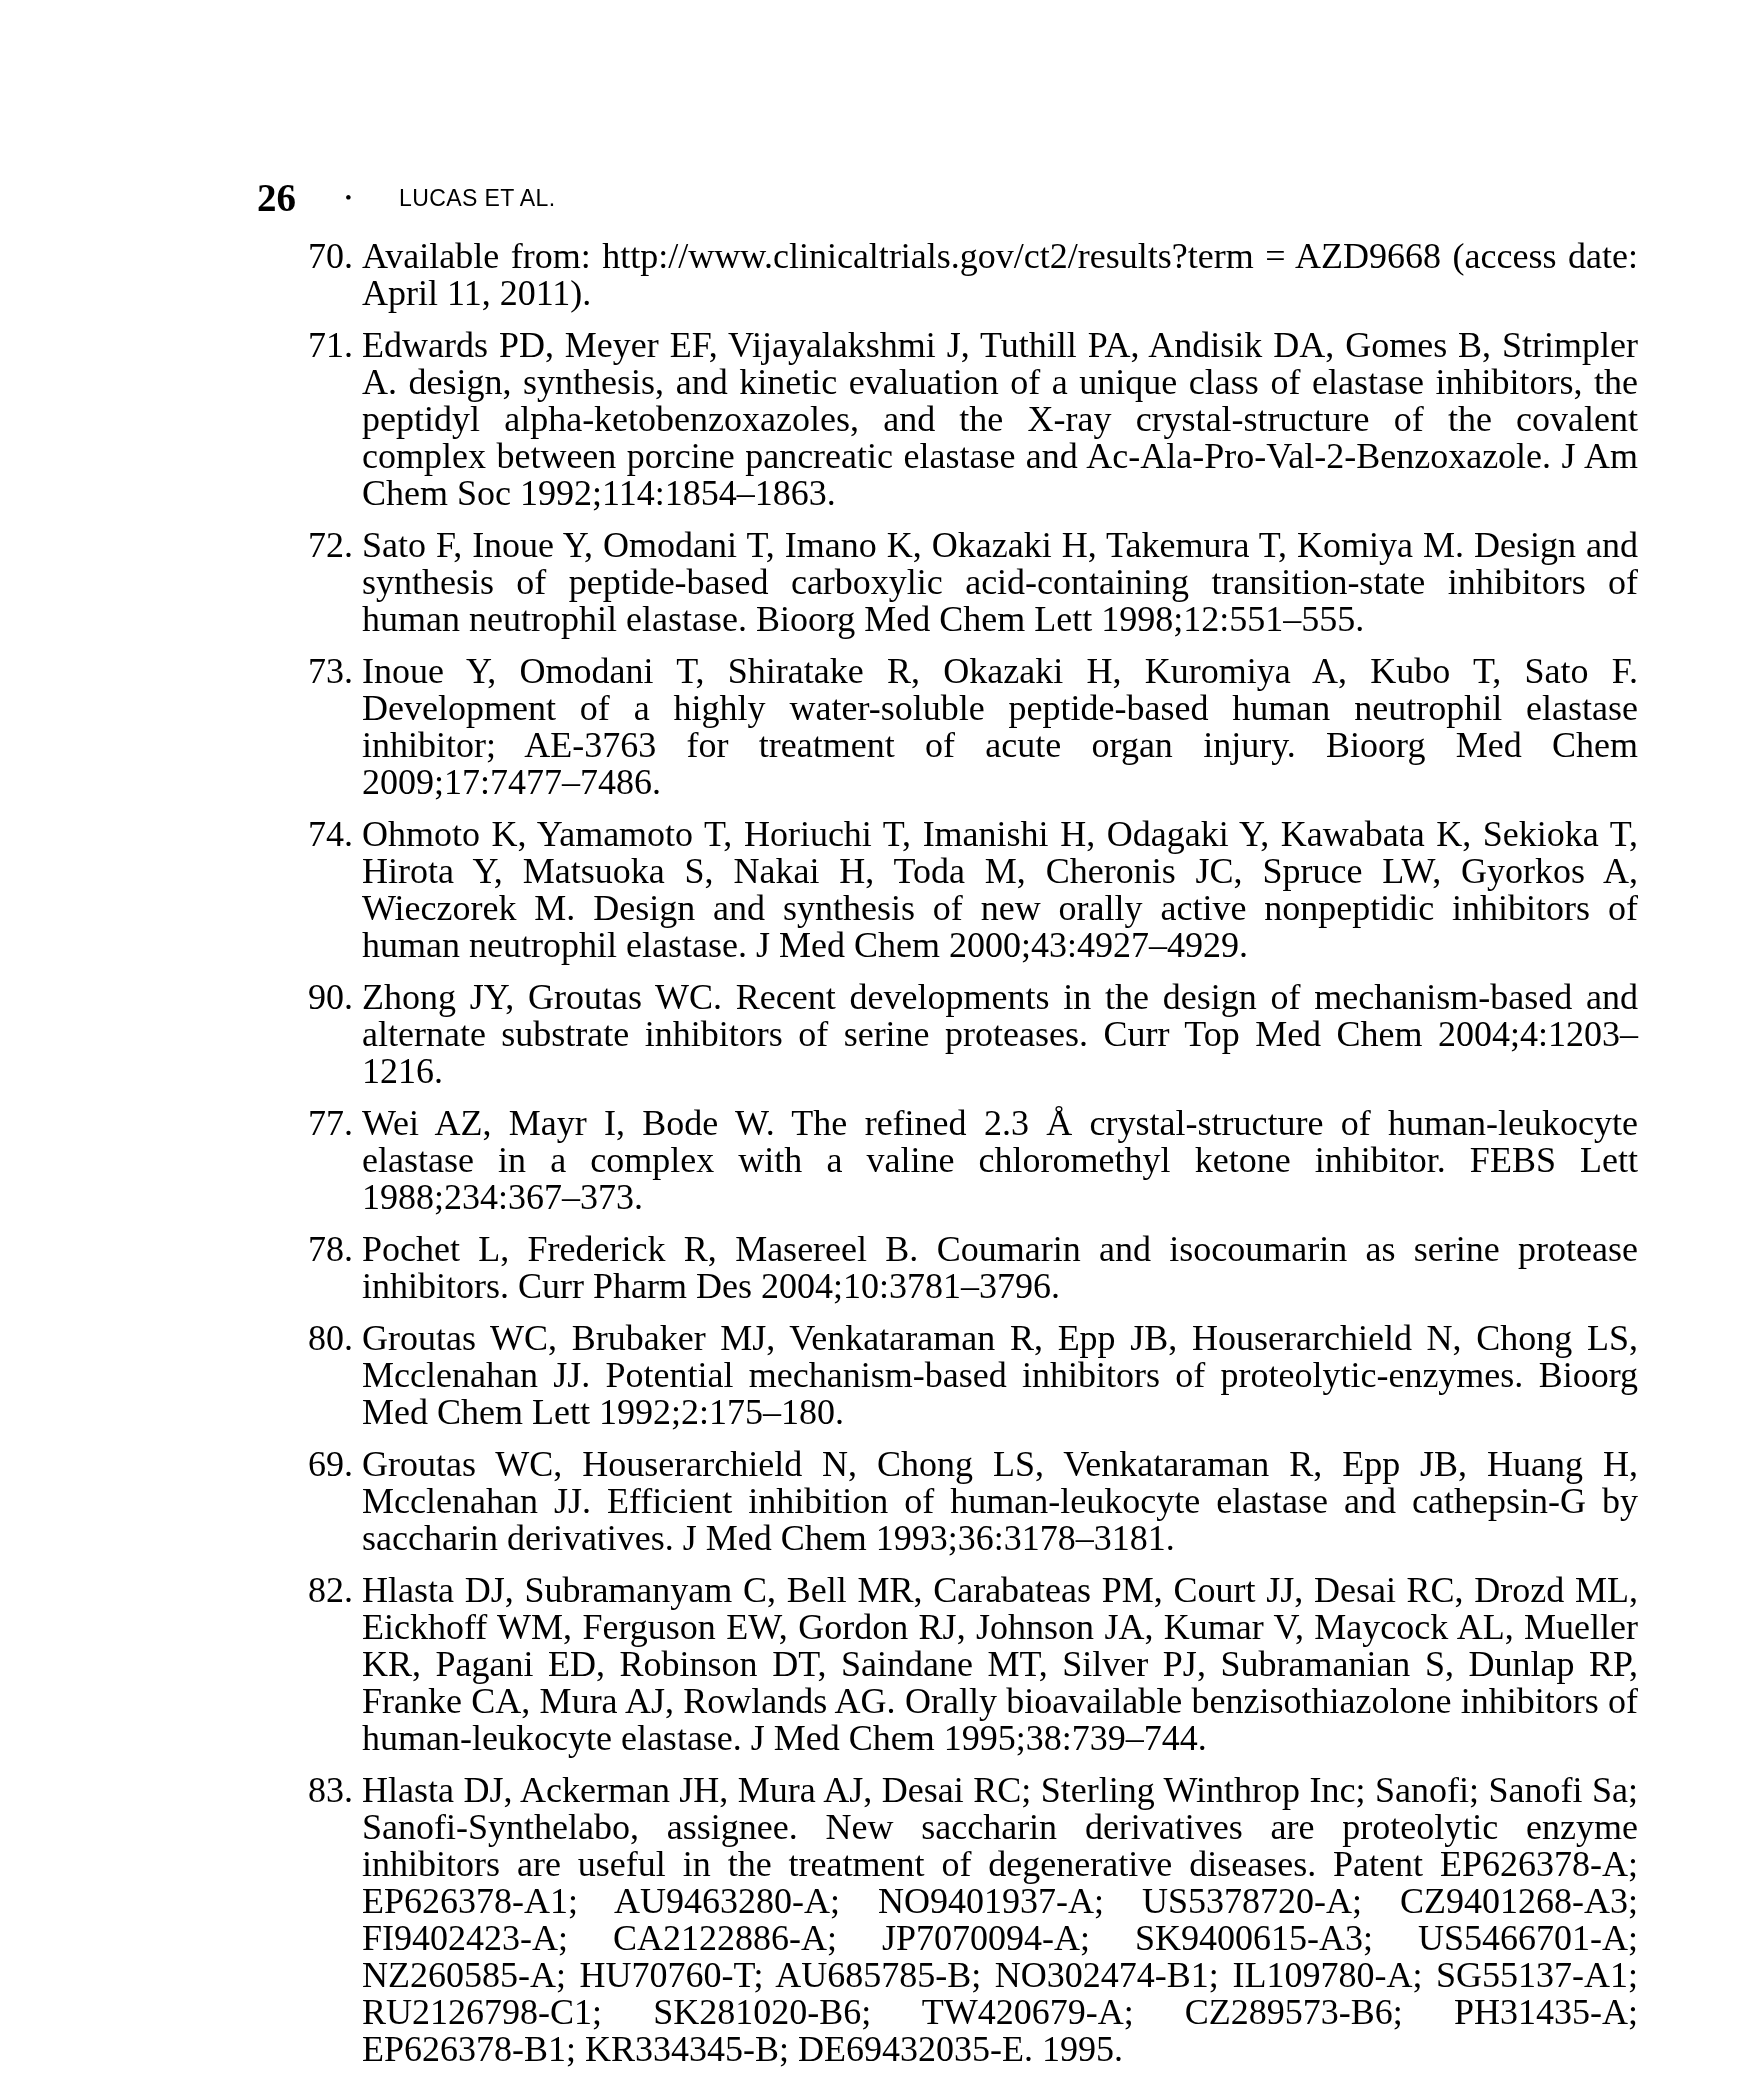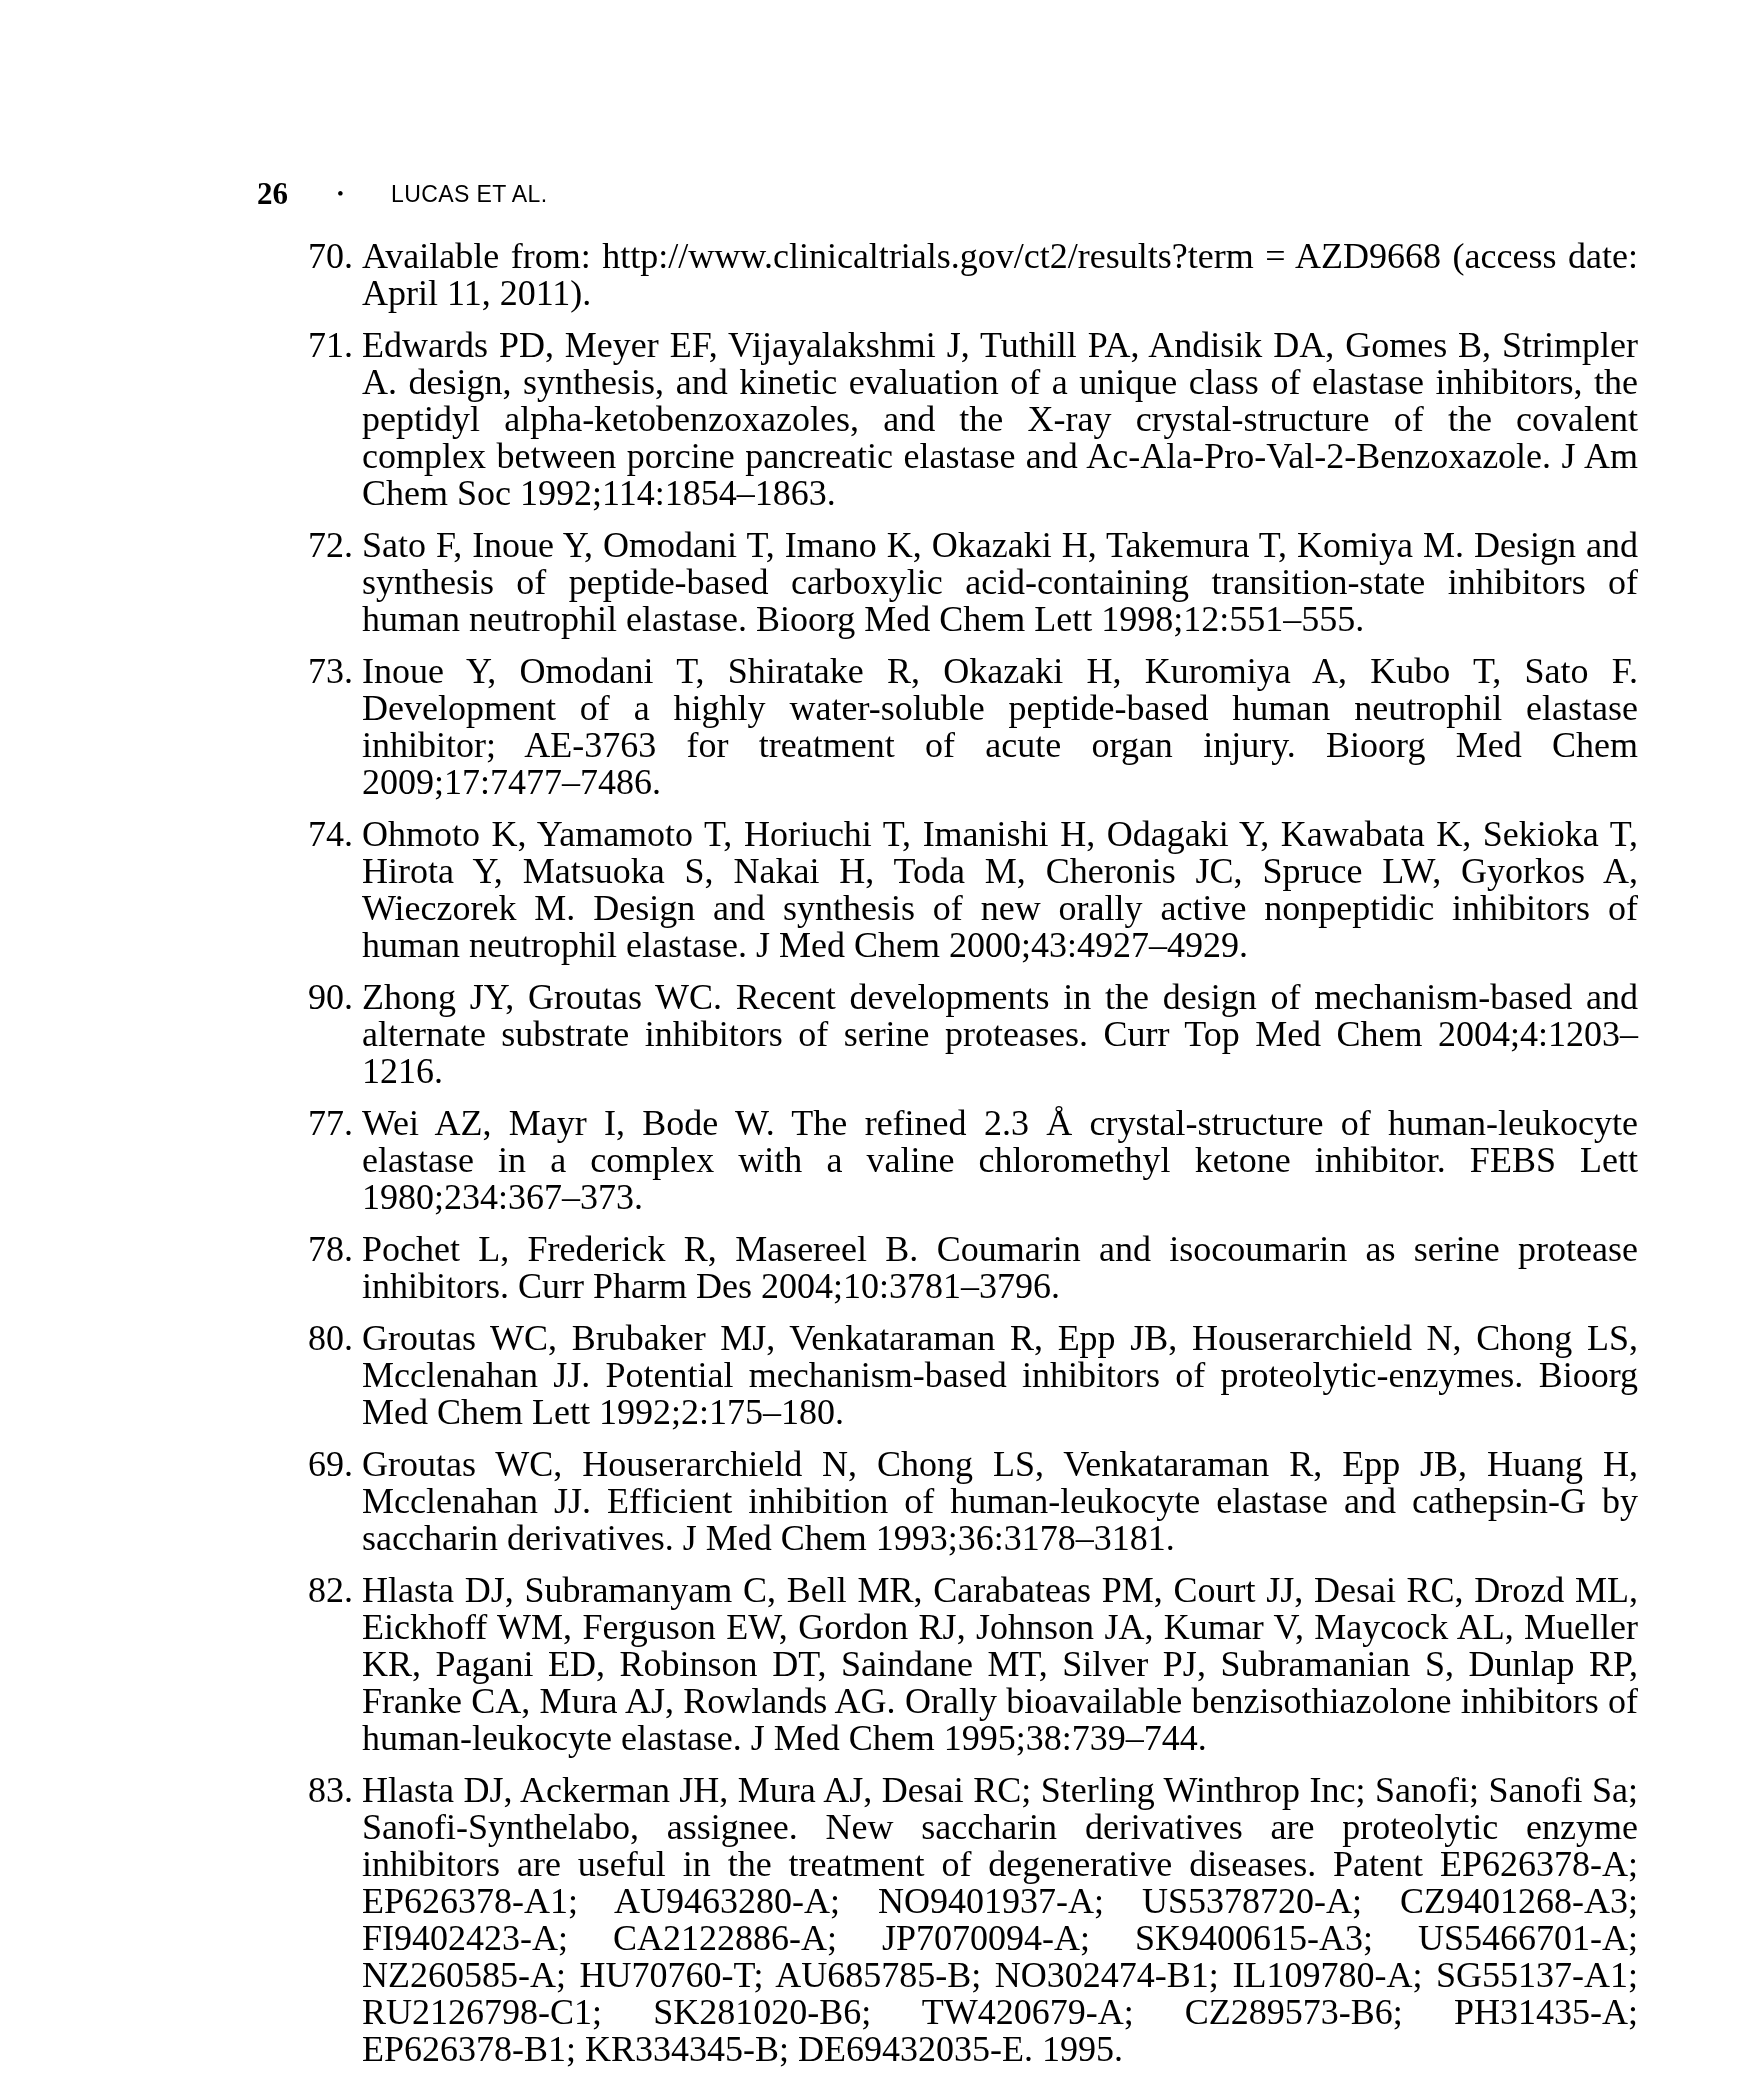--- a/index.html
+++ b/index.html
@@ -20,21 +20,21 @@
   
   .running-head {
     position: absolute;
     top: 178px;
     left: 257px;
     display: flex;
     align-items: center;
     white-space: nowrap;
   }
   .page-number {
-    font-size: 31px;
+    font-size: 39px;
     font-weight: bold;
     font-family: "Liberation Serif", serif;
     line-height: 1;
   }
   .head-bullet {
     font-size: 19.3px;
     line-height: 1;
     margin-left: 49px;
     margin-right: 47px;
   }
@@ -86,21 +86,21 @@
     <span class="running-title">LUCAS ET AL.</span>
   </div>
 
   <ol class="reference-list">
       <li class="ref"><span class="ref-num">70.</span><span class="ref-text">Available from: http://www.clinicaltrials.gov/ct2/results?term = AZD9668 (access date: April 11, 2011).</span></li>
       <li class="ref"><span class="ref-num">71.</span><span class="ref-text">Edwards PD, Meyer EF, Vijayalakshmi J, Tuthill PA, Andisik DA, Gomes B, Strimpler A. design, synthesis, and kinetic evaluation of a unique class of elastase inhibitors, the peptidyl alpha-ketobenzoxazoles, and the X-ray crystal-structure of the covalent complex between porcine pancreatic elastase and Ac-Ala-Pro-Val-2-Benzoxazole. J Am Chem Soc 1992;114:1854–1863.</span></li>
       <li class="ref"><span class="ref-num">72.</span><span class="ref-text">Sato F, Inoue Y, Omodani T, Imano K, Okazaki H, Takemura T, Komiya M. Design and synthesis of peptide-based carboxylic acid-containing transition-state inhibitors of human neutrophil elastase. Bioorg Med Chem Lett 1998;12:551–555.</span></li>
       <li class="ref"><span class="ref-num">73.</span><span class="ref-text">Inoue Y, Omodani T, Shiratake R, Okazaki H, Kuromiya A, Kubo T, Sato F. Development of a highly water-soluble peptide-based human neutrophil elastase inhibitor; AE-3763 for treatment of acute organ injury. Bioorg Med Chem 2009;17:7477–7486.</span></li>
       <li class="ref"><span class="ref-num">74.</span><span class="ref-text">Ohmoto K, Yamamoto T, Horiuchi T, Imanishi H, Odagaki Y, Kawabata K, Sekioka T, Hirota Y, Matsuoka S, Nakai H, Toda M, Cheronis JC, Spruce LW, Gyorkos A, Wieczorek M. Design and synthesis of new orally active nonpeptidic inhibitors of human neutrophil elastase. J Med Chem 2000;43:4927–4929.</span></li>
       <li class="ref"><span class="ref-num">90.</span><span class="ref-text">Zhong JY, Groutas WC. Recent developments in the design of mechanism-based and alternate substrate inhibitors of serine proteases. Curr Top Med Chem 2004;4:1203–1216.</span></li>
-      <li class="ref"><span class="ref-num">77.</span><span class="ref-text">Wei AZ, Mayr I, Bode W. The refined 2.3 Å crystal-structure of human-leukocyte elastase in a complex with a valine chloromethyl ketone inhibitor. FEBS Lett 1980;234:367–373.</span></li>
+      <li class="ref"><span class="ref-num">77.</span><span class="ref-text">Wei AZ, Mayr I, Bode W. The refined 2.3 Å crystal-structure of human-leukocyte elastase in a complex with a valine chloromethyl ketone inhibitor. FEBS Lett 1988;234:367–373.</span></li>
       <li class="ref"><span class="ref-num">78.</span><span class="ref-text">Pochet L, Frederick R, Masereel B. Coumarin and isocoumarin as serine protease inhibitors. Curr Pharm Des 2004;10:3781–3796.</span></li>
       <li class="ref"><span class="ref-num">80.</span><span class="ref-text">Groutas WC, Brubaker MJ, Venkataraman R, Epp JB, Houserarchield N, Chong LS, Mcclenahan JJ. Potential mechanism-based inhibitors of proteolytic-enzymes. Bioorg Med Chem Lett 1992;2:175–180.</span></li>
       <li class="ref"><span class="ref-num">69.</span><span class="ref-text">Groutas WC, Houserarchield N, Chong LS, Venkataraman R, Epp JB, Huang H, Mcclenahan JJ. Efficient inhibition of human-leukocyte elastase and cathepsin-G by saccharin derivatives. J Med Chem 1993;36:3178–3181.</span></li>
       <li class="ref"><span class="ref-num">82.</span><span class="ref-text">Hlasta DJ, Subramanyam C, Bell MR, Carabateas PM, Court JJ, Desai RC, Drozd ML, Eickhoff WM, Ferguson EW, Gordon RJ, Johnson JA, Kumar V, Maycock AL, Mueller KR, Pagani ED, Robinson DT, Saindane MT, Silver PJ, Subramanian S, Dunlap RP, Franke CA, Mura AJ, Rowlands AG. Orally bioavailable benzisothiazolone inhibitors of human-leukocyte elastase. J Med Chem 1995;38:739–744.</span></li>
       <li class="ref"><span class="ref-num">83.</span><span class="ref-text">Hlasta DJ, Ackerman JH, Mura AJ, Desai RC; Sterling Winthrop Inc; Sanofi; Sanofi Sa; Sanofi-Synthelabo, assignee. New saccharin derivatives are proteolytic enzyme inhibitors are useful in the treatment of degenerative diseases. Patent EP626378-A; EP626378-A1; AU9463280-A; NO9401937-A; US5378720-A; CZ9401268-A3; FI9402423-A; CA2122886-A; JP7070094-A; SK9400615-A3; US5466701-A; NZ260585-A; HU70760-T; AU685785-B; NO302474-B1; IL109780-A; SG55137-A1; RU2126798-C1; SK281020-B6; TW420679-A; CZ289573-B6; PH31435-A; EP626378-B1; KR334345-B; DE69432035-E. 1995.</span></li>
     </ol>
 
 </div>
 
 

